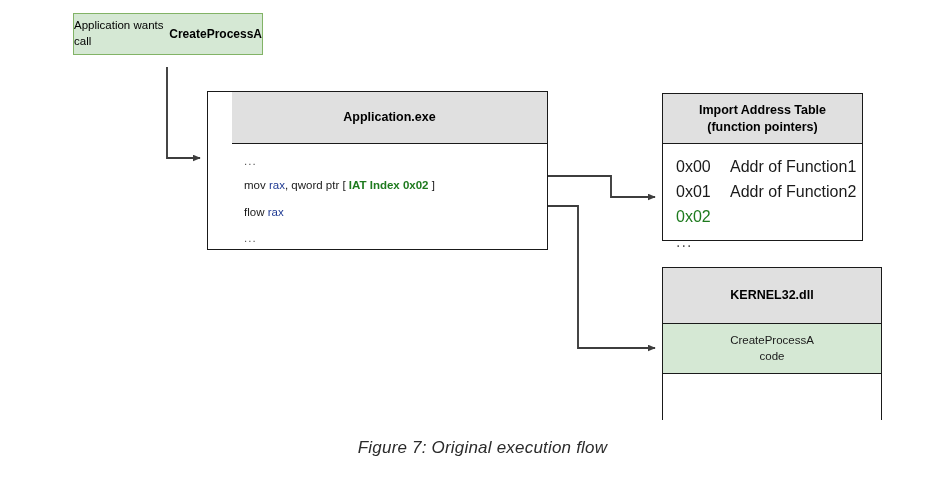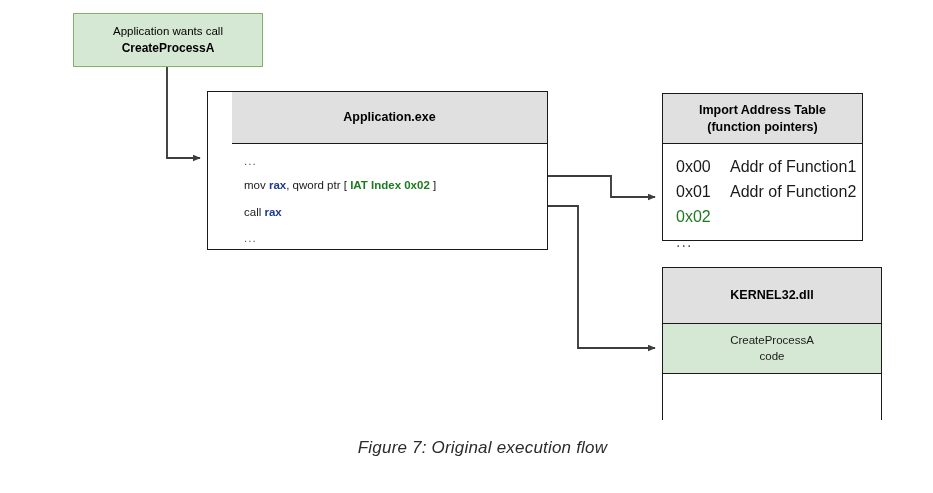--- a/index.html
+++ b/index.html
@@ -22,39 +22,39 @@
     display:flex;align-items:center;justify-content:center;
     text-align:center;
     font-weight:bold;font-size:12.5px;color:#000;
     line-height:1.3;
   }
   .box-body{box-sizing:border-box;position:relative;}
 
   
   #callout{
     position:absolute;
-    left:73px;top:13px;width:190px;height:54px;
+    left:73px;top:13px;width:190px;height:42px;
     box-sizing:border-box;
     background:#d5e8d4;
     border:1.4px solid #82b366;
-    display:flex;flex-direction:column;
+    display:flex;
     align-items:center;justify-content:center;
     line-height:1.35;
   }
   #callout .l1{font-size:11.5px;color:#000;}
   #callout .l2{font-size:12px;font-weight:bold;color:#000;}
 
   
   #appbox{left:207px;top:91px;width:341px;height:159px;padding-left:24px;}
   #appbox .box-hdr{height:52px;}
   #appbox .box-body{padding:10px 0 0 12px;}
   .asm{font-size:11.5px;color:#1a1a1a;line-height:1.25;margin-bottom:12px;white-space:nowrap;}
   .asm.dots{margin-bottom:10px;letter-spacing:1px;color:#555;}
   .asm.dots-last{margin-bottom:0;letter-spacing:1px;color:#555;}
-  .reg{color:#1f3a93;font-weight:bold;}
+  .reg{color:#1f3a93;font-weight:normal;}
   .iatref{color:#1e7a1e;font-weight:bold;margin-top:11px;}
 
   
   #iatbox{left:662px;top:93px;width:201px;height:148px;}
   #iatbox .box-hdr{height:50px;}
   #iatbox .box-body{padding:11px 0 0 0;}
   .iatrow{display:flex;font-size:16px;color:#1a1a1a;line-height:1.55;padding-left:13px;white-space:nowrap;}
   .iatrow .idx{width:54px;flex:0 0 54px;}
   .iatrow.hl{color:#1e7a1e;font-weight:normal;}
   .iatrow.dots{letter-spacing:1px;color:#555;padding-top:1px;}
@@ -106,21 +106,21 @@
   <div id="callout">
     <div class="l1">Application wants call</div>
     <div class="l2">CreateProcessA</div>
   </div>
 
   <div class="box" id="appbox">
     <div class="box-hdr">Application.exe</div>
     <div class="box-body">
       <div class="asm dots">...</div>
       <div class="asm"><span>mov </span><span class="reg">rax</span><span>, qword ptr [ </span><span class="iatref">IAT Index 0x02</span><span> ]</span></div>
-      <div class="asm"><span>call </span><span class="reg">rax</span></div>
+      <div class="asm"><span>flow </span><span class="reg">rax</span></div>
       <div class="asm dots-last">...</div>
     </div>
   </div>
 
   <div class="box" id="iatbox">
     <div class="box-hdr">
       <div>
         <div>Import Address Table</div>
         <div>(function pointers)</div>
       </div>

